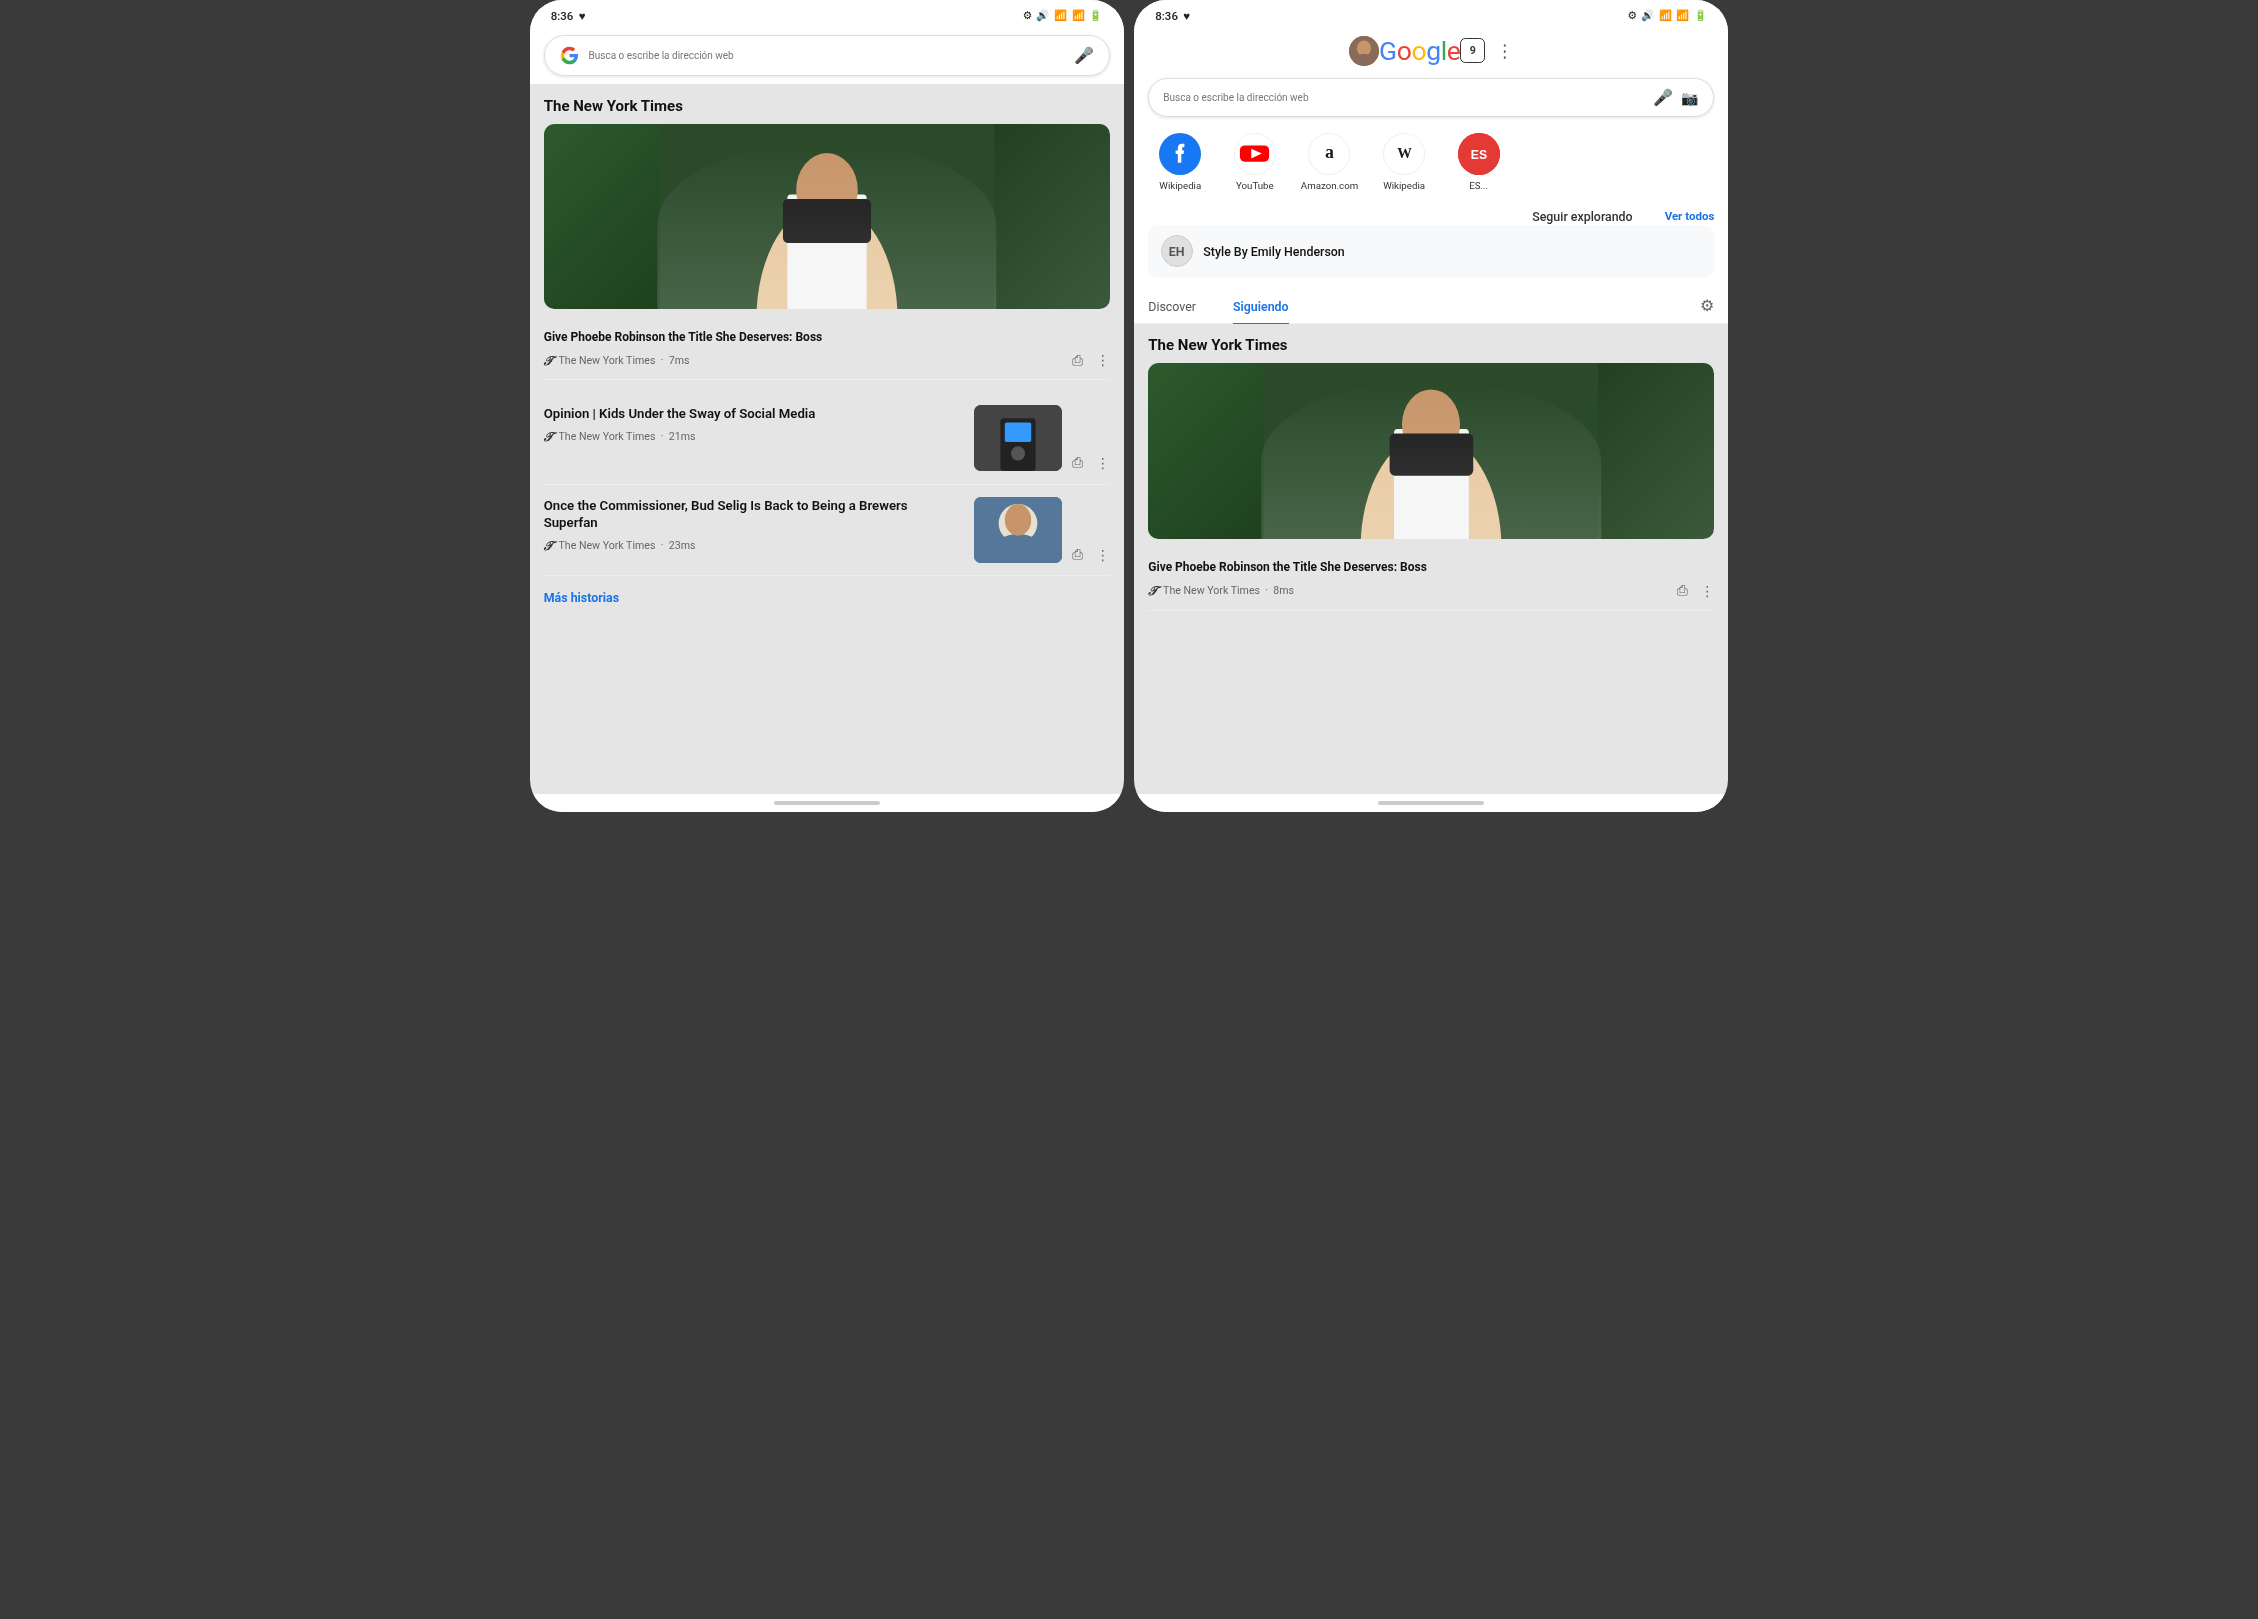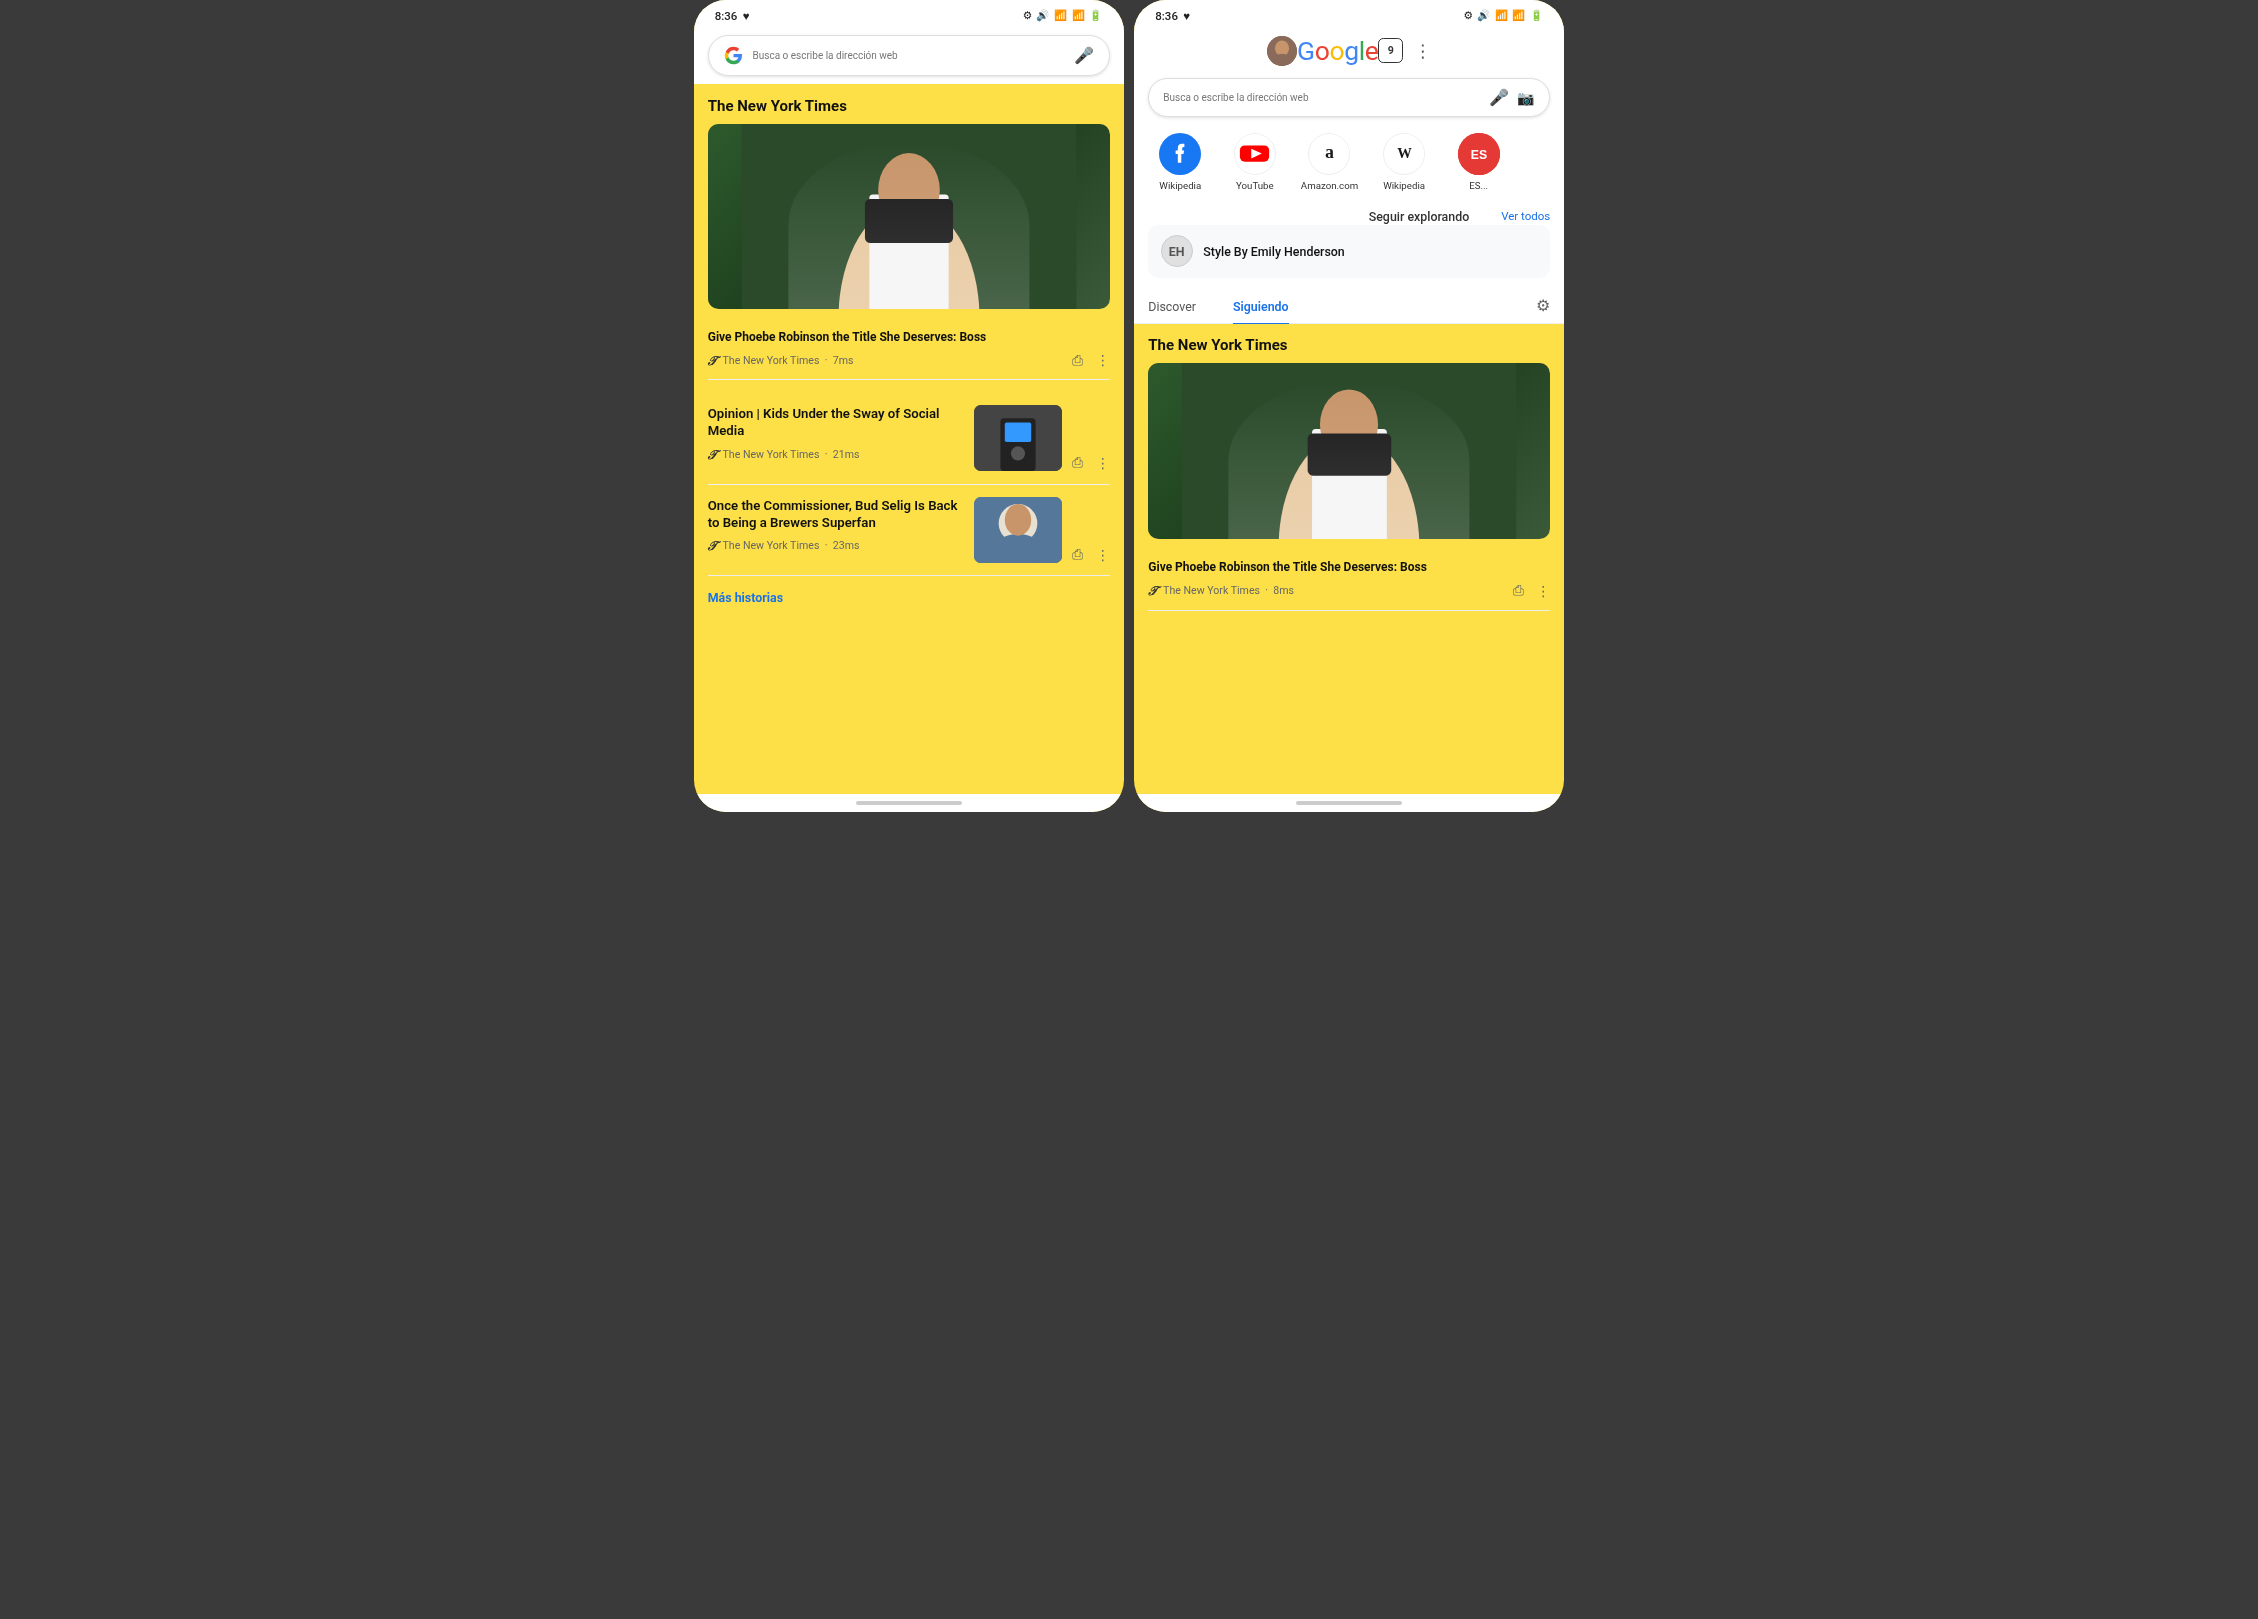--- a/index.html
+++ b/index.html
@@ -8,23 +8,23 @@
       display: flex;
       justify-content: center;
       align-items: flex-start;
       min-height: 100vh;
       font-family: 'Roboto', Arial, sans-serif;
       gap: 10.6px;
       padding: 0;
     }
 
     .phone {
-      width: 430px;
+      width: 594px;
       min-height: 812px;
-      background: #fde047;
+      background: #e5e5e5;
       border-radius: 32px;
       overflow: hidden;
       position: relative;
       display: flex;
       flex-direction: column;
     }
 
     
     .status-bar {
       background: #fff;
@@ -237,21 +237,21 @@
     
     .seguir-section { padding: 7px 14px 0; background: #fff; }
     .seguir-header {
       display: flex;
       justify-content: flex-end;
       align-items: center;
       margin-bottom: 1px;
       gap: 32px;
     }
     .seguir-title { font-size: 12.4px; color: #333; font-weight: 500; }
-    .ver-todos { font-size: 11.5px; color: #1a73e8; font-weight: 400; }
+    .ver-todos { font-size: 11.5px; color: #1a73e8; font-weight: 700; }
     .explore-card {
       display: flex;
       align-items: center;
       gap: 10.6px;
       padding: 10.6px 12.4px;
       background: #f8f9fa;
       border-radius: 10.6px;
       margin-bottom: 10.6px;
     }
     .explore-card-icon {

